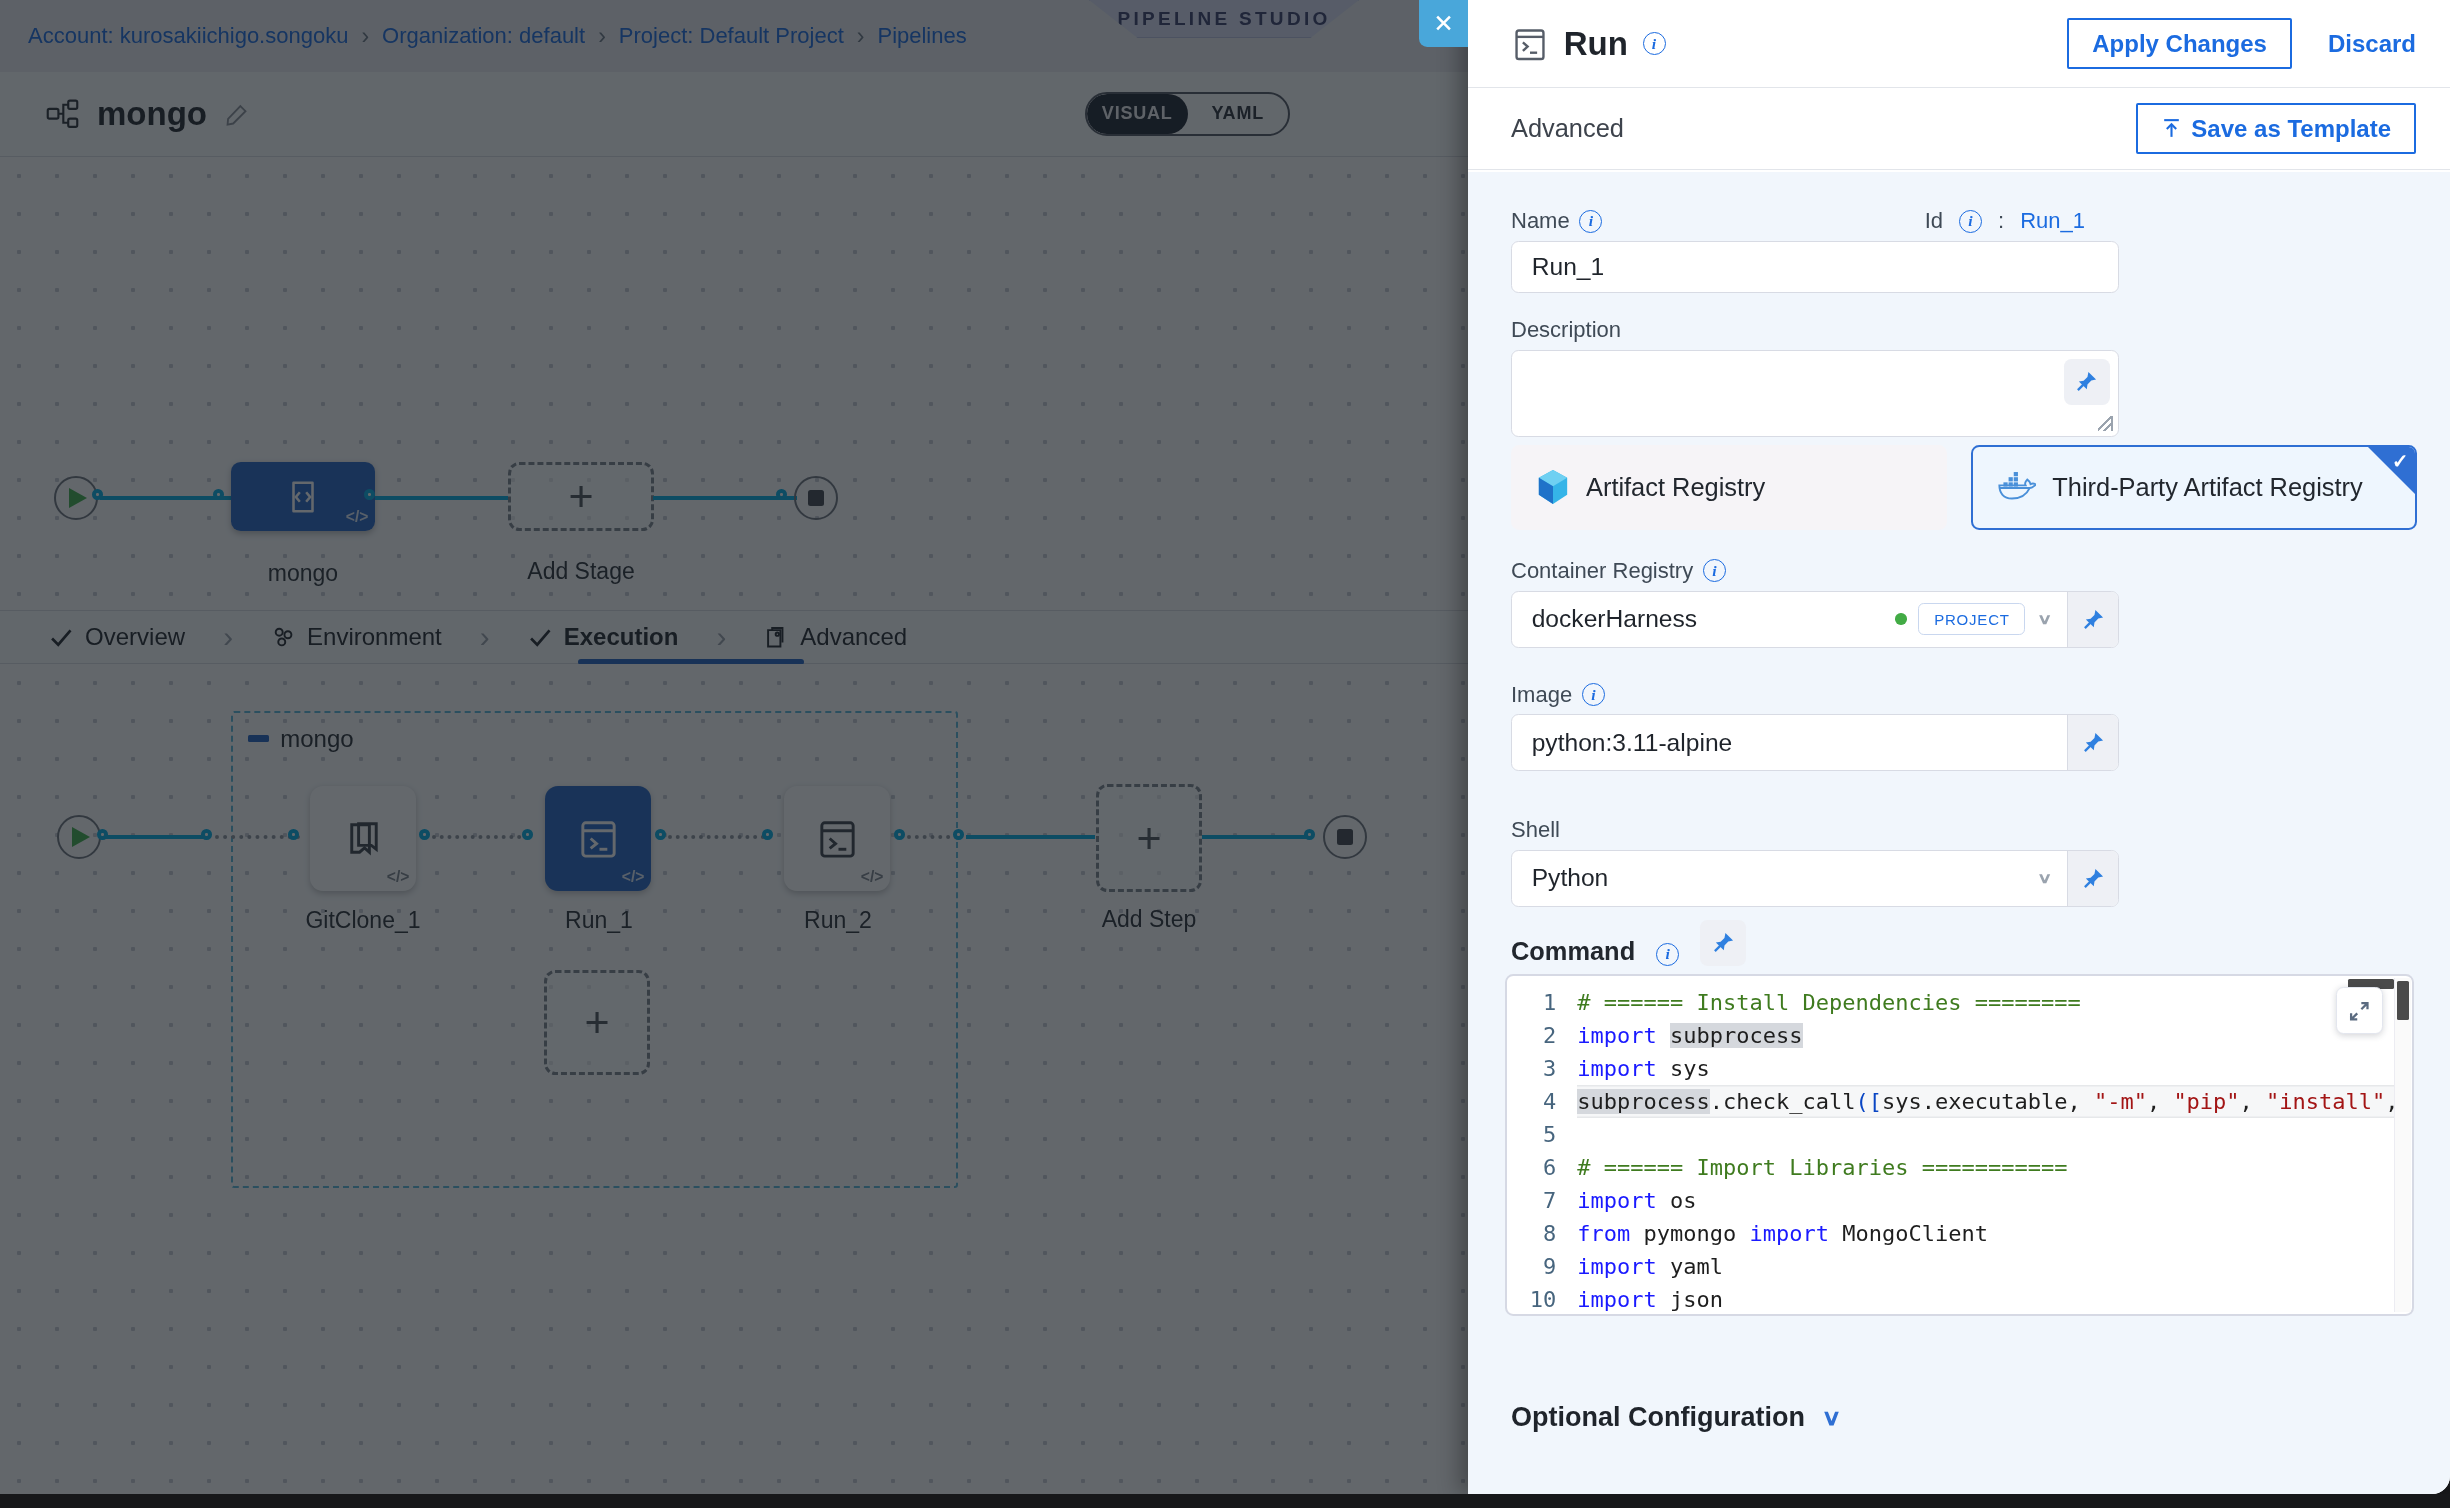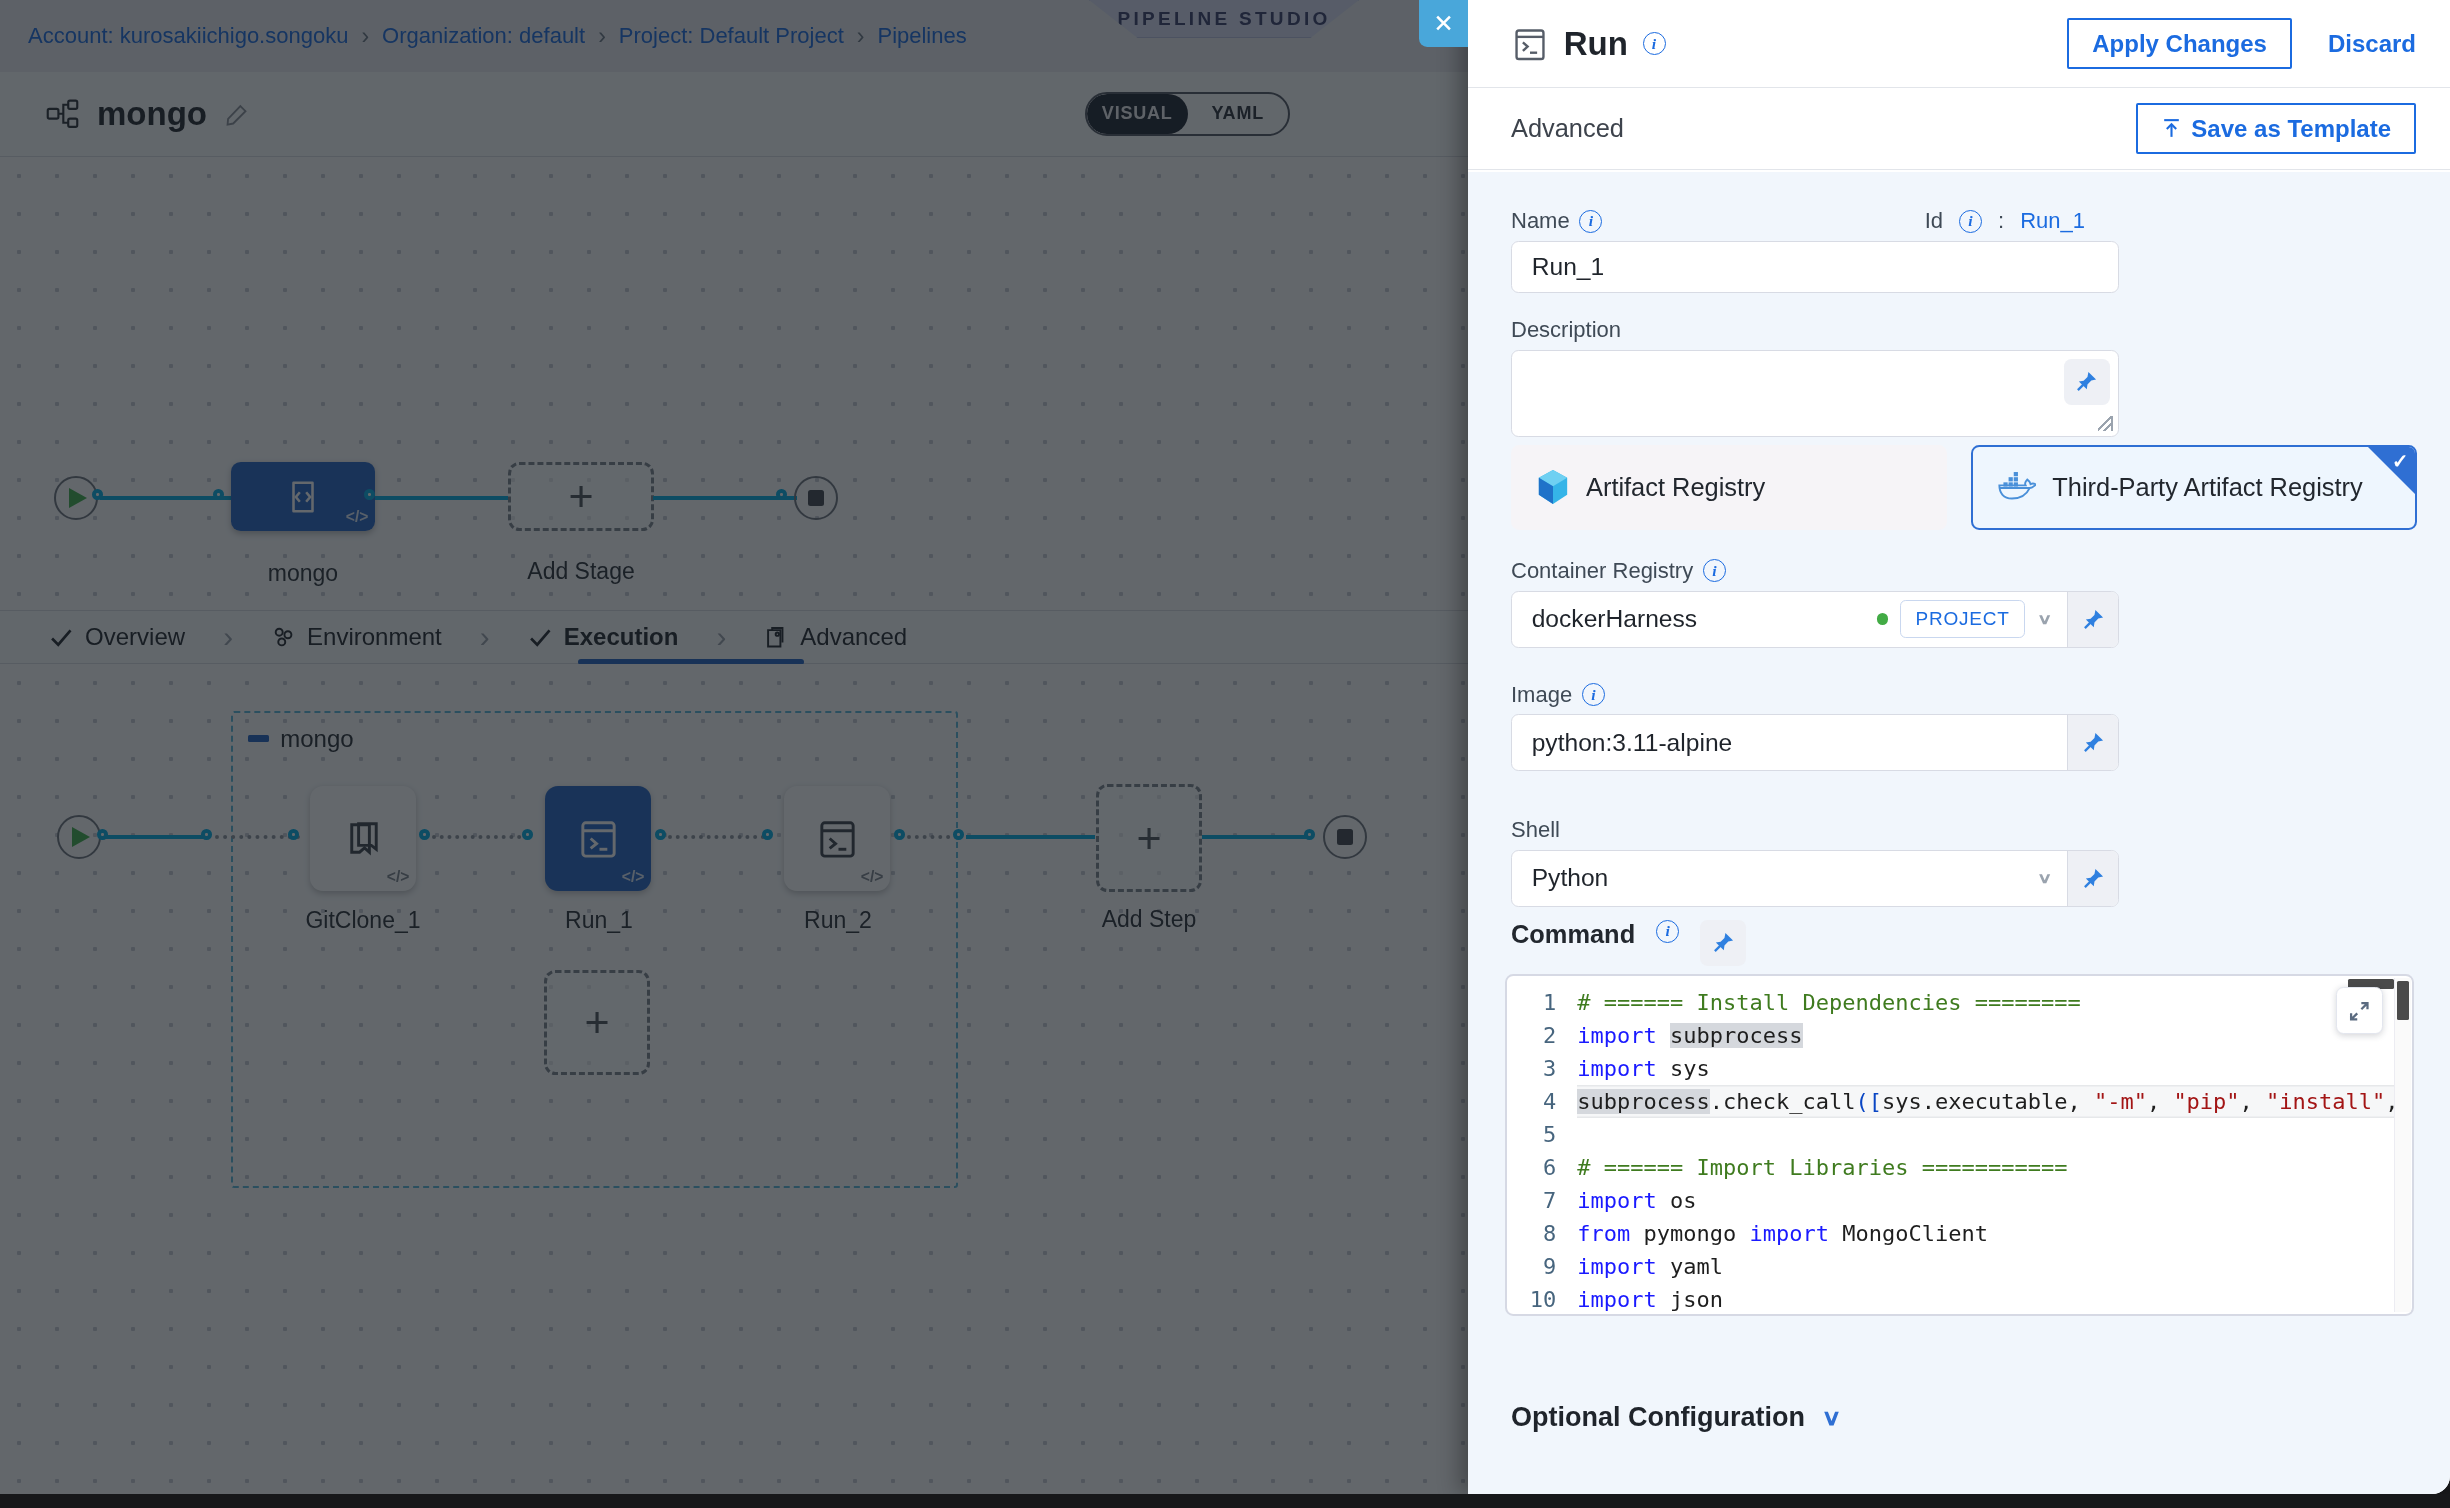--- a/index.html
+++ b/index.html
@@ -132,26 +132,26 @@
   .corner-check { position:absolute; top:0; right:0; width:0; height:0;
                   border-top:47px solid #2f6fd3; border-left:47px solid transparent; }
   .corner-tick { position:absolute; top:3.3px; right:6.6px; color:#fff; font-size:19.7px; font-weight:bold; }
 
   .field { margin-top:6.6px; width:608px; height:57px; background:#fff; border:1.6px solid #d8dbe4;
            border-radius:7.4px; display:flex; align-items:center; overflow:hidden; }
   .field .val { font-size:24.6px; color:#1f242b; padding-left:19.7px; }
   .field .grow { flex:1; }
   .green-dot { width:11.5px; height:11.5px; border-radius:50%; background:#42ab45; margin-right:11.5px; }
   .scope-chip { border:1.6px solid #c9d7ef; background:#fff; color:#1b6be0; border-radius:5.7px;
-                font-size:19px; letter-spacing:0.8px; padding:6.6px 14.7px; margin-right:11.5px; }
+                font-size:15px; letter-spacing:0.8px; padding:6.6px 14.7px; margin-right:11.5px; }
   .chev { color:#9aa3ae; font-size:21px; margin-right:14.7px; transform:scaleY(.7); font-weight:bold; }
   .pin-slot { width:51px; align-self:stretch; background:#eef0f5; border-left:1.6px solid #d8dbe4;
               display:flex; align-items:center; justify-content:center; cursor:pointer; }
 
-  .cmd-row { margin-top:13px; display:flex; align-items:flex-start; gap:21px; }
+  .cmd-row { margin-top:13px; display:flex; align-items:flex-end; gap:21px; }
   .cmd-row .lbl { font-size:25.4px; font-weight:bold; color:#22272e; }
 
   
   .editor { position:relative; margin-top:8.2px; margin-left:-5.7px; width:909px; height:342px;
             background:#fff; border:2px solid #d6d9e4; border-radius:8.2px; overflow:hidden; }
   .code-lines { position:absolute; left:0; top:9.8px; right:18px; font-family:"DejaVu Sans Mono", monospace;
                 font-size:22px; line-height:33px; }
   .code-line { display:flex; white-space:pre; }
   .ln { width:70px; text-align:right; color:#47657e; flex:none; padding-right:21px; }
   .lc { flex:1; overflow:hidden; color:#1e1e1e; }

